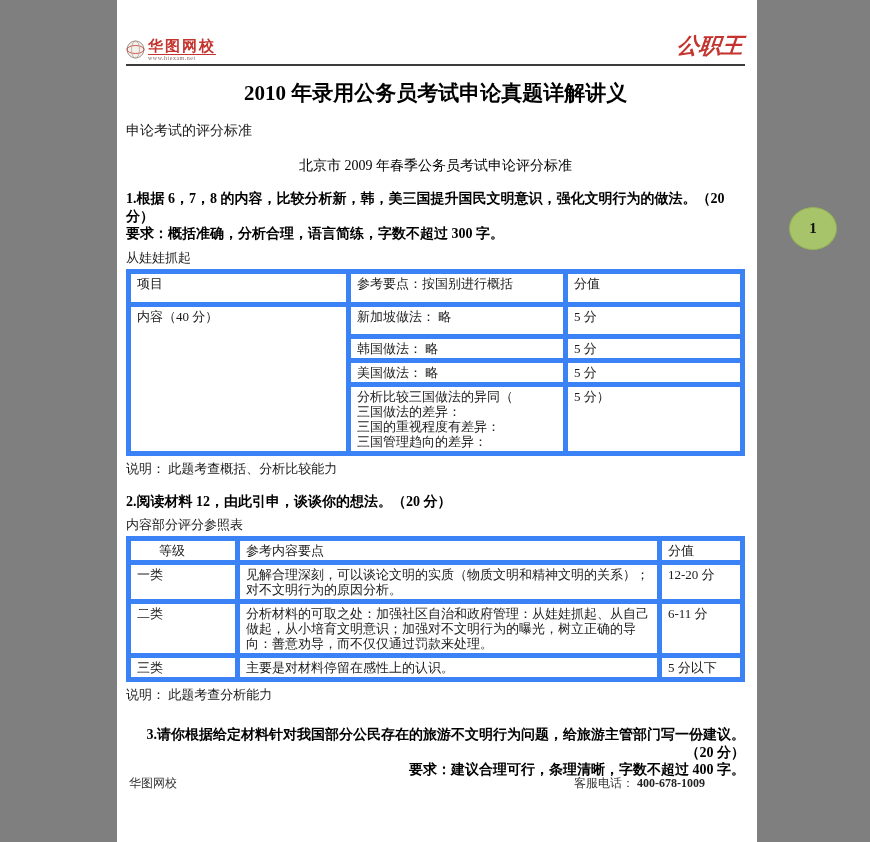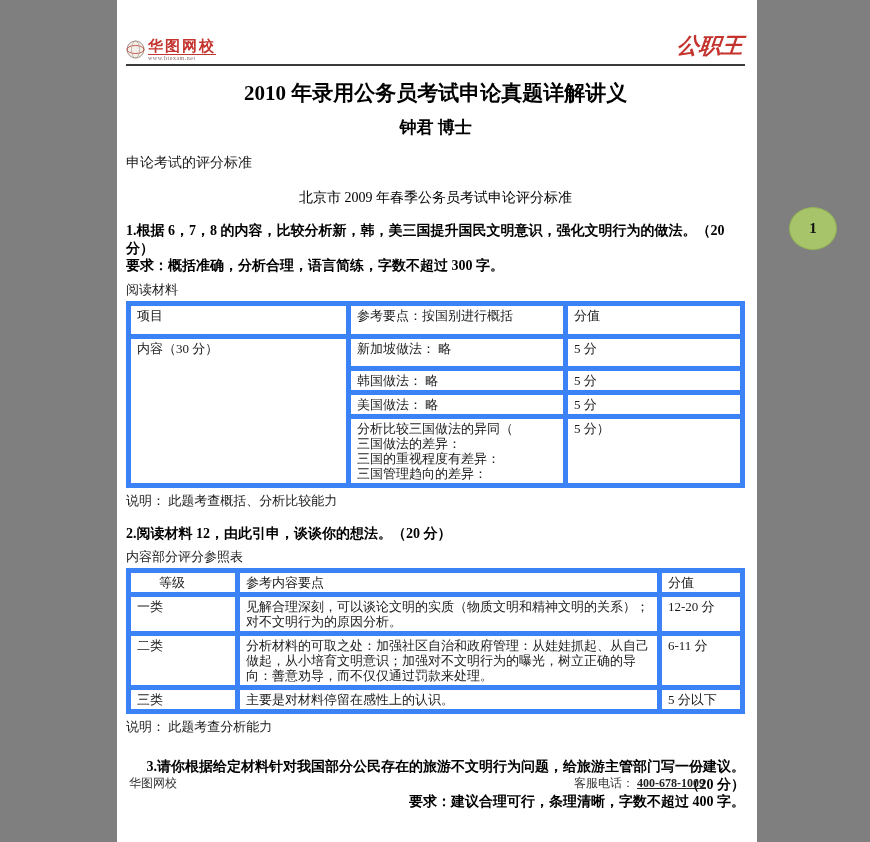--- a/index.html
+++ b/index.html
@@ -69,21 +69,21 @@
     font-size:15px;font-weight:bold;color:#111;
     box-sizing:border-box;
   }
   
   .footer{
     position:absolute;left:0;right:0;top:775px;
     display:flex;justify-content:space-between;
     font-size:12px;color:#333;
     padding:0 52px 0 12px;
   }
-  .footer .num{font-weight:bold;color:#222;text-decoration:underline;}
+  .footer .num{font-weight:bold;color:#222;}
 </style>
 </head>
 <body>
 
 <div class="page">
 
   <div class="hdr">
     <div class="logo-left">
       <span style="display:inline-block;line-height:0;">
         <svg width="19" height="19" viewBox="0 0 19 19">
@@ -94,40 +94,39 @@
       </span>
       <span class="txt">
         <span class="logo-name">华图网校</span>
         <span class="logo-url">www.htexam.net</span>
       </span>
     </div>
     <div class="logo-right">公职王</div>
   </div>
 
   <div class="title">2010 年录用公务员考试申论真题详解讲义</div>
-  <div class="author">钟君 博士</div>
 
   <div class="section-label">申论考试的评分标准</div>
   <div class="subheading">北京市 2009 年春季公务员考试申论评分标准</div>
 
   <div class="qblock">
     <span>1.根据 6，7，8 的内容，比较分析新，韩，美三国提升国民文明意识，强化文明行为的做法。（20 分）</span>
     <span class="req">要求：概括准确，分析合理，语言简练，字数不超过 300 字。</span>
   </div>
 
-  <div class="tcaption">阅读材料</div>
+  <div class="tcaption">从娃娃抓起</div>
   <table class="t1">
     <tbody>
         <tr>
       <th class="c1">项目</th>
       <th class="c2">参考要点：按国别进行概括</th>
       <th class="c3">分值</th>
     </tr>
     <tr class="tall">
-      <td rowspan="4">内容（30 分）</td>
+      <td rowspan="4">内容（40 分）</td>
       <td class="preline">新加坡做法：  略</td>
       <td>5 分</td>
     </tr>
     <tr>
       <td class="preline">韩国做法：  略</td>
       <td>5 分</td>
     </tr>
     <tr>
       <td class="preline">美国做法：  略</td>
       <td>5 分</td>

